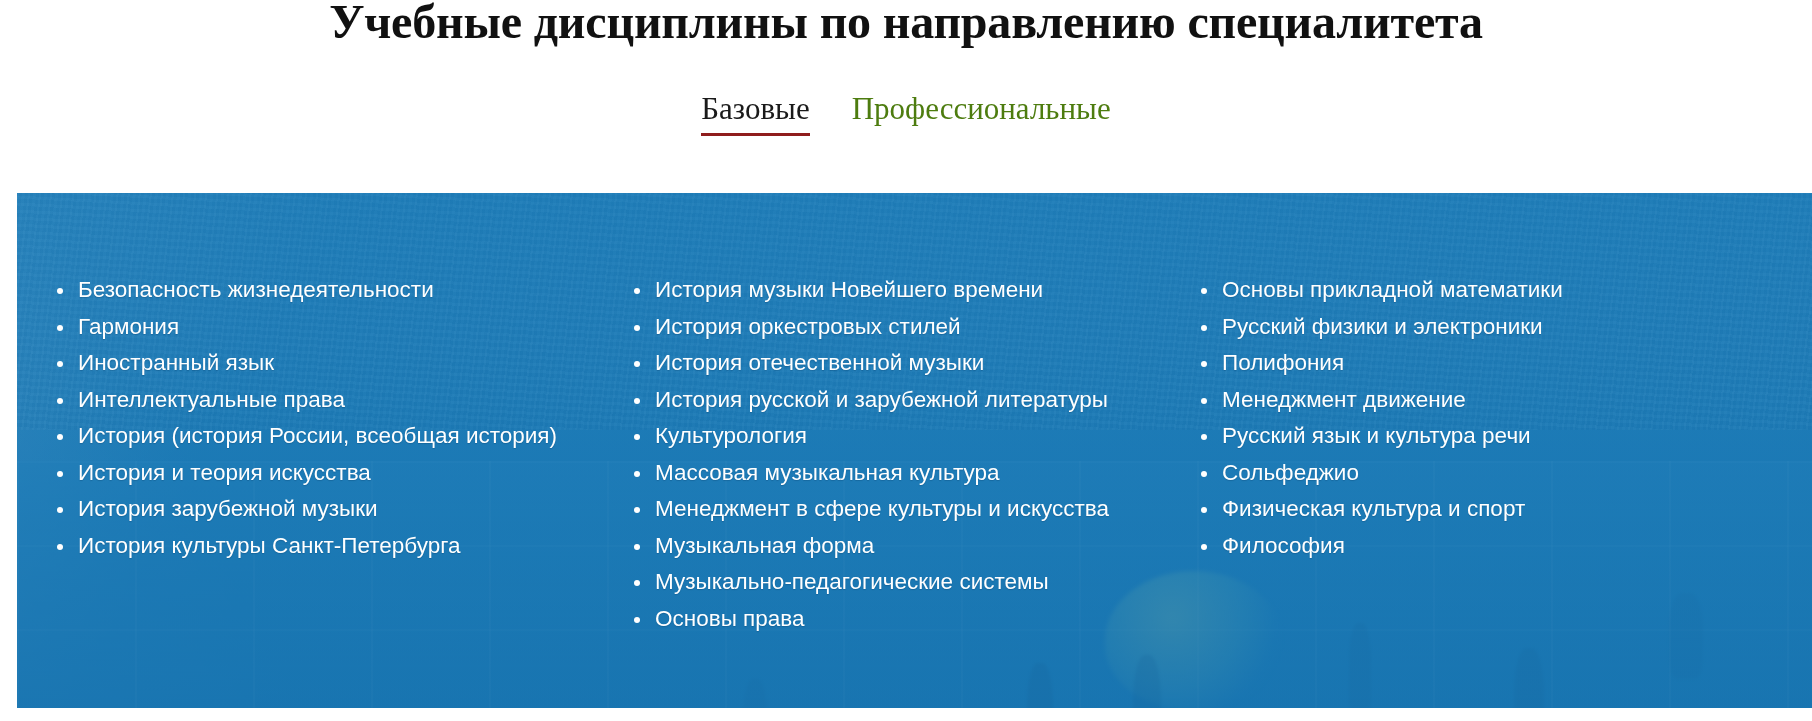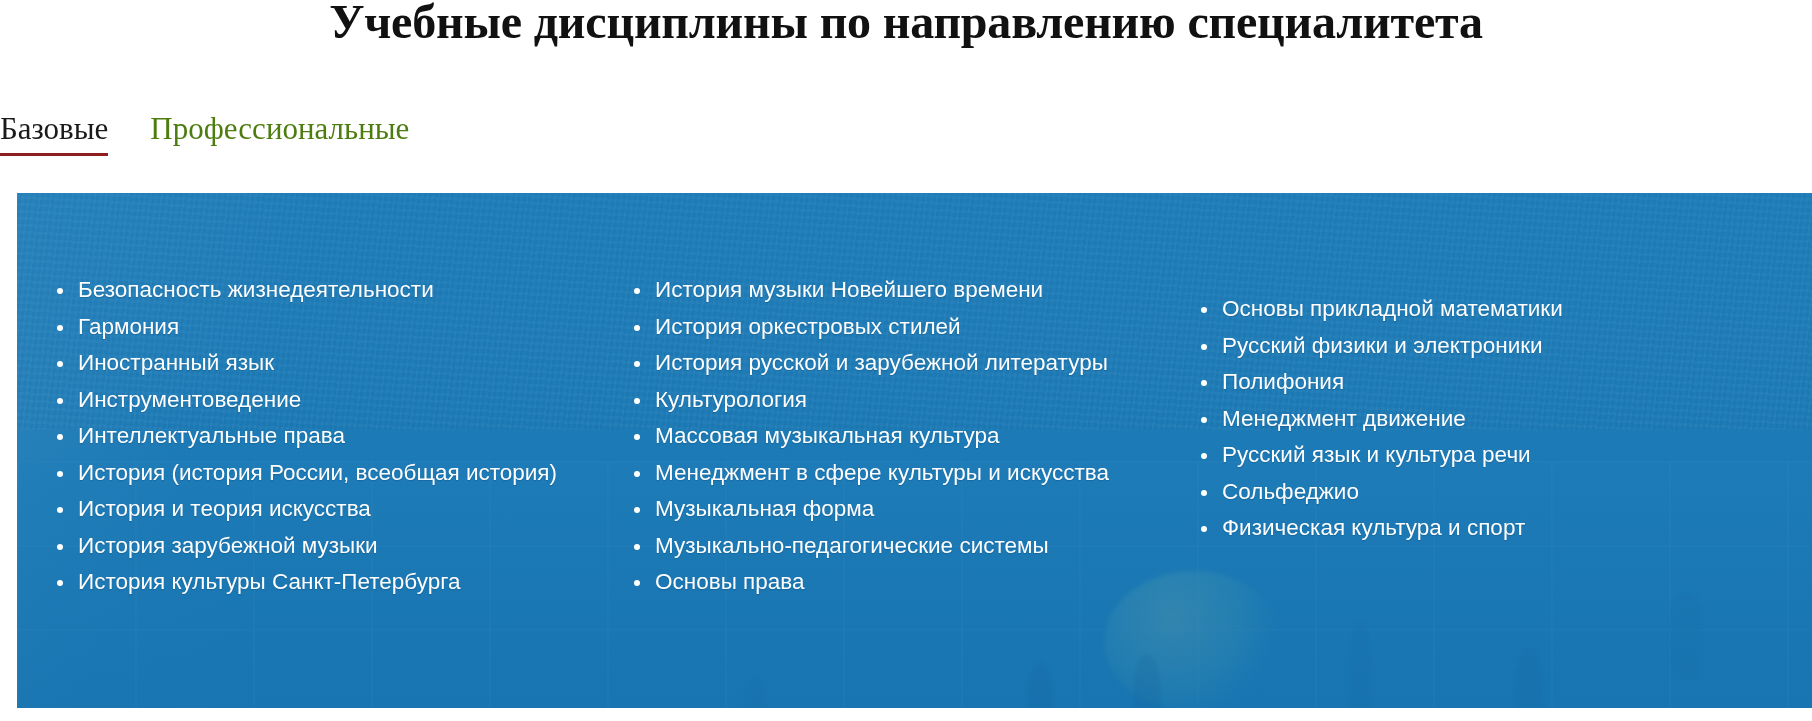--- a/index.html
+++ b/index.html
@@ -31,23 +31,24 @@
     letter-spacing: -0.2px;
     color: #111111;
     margin-top: -4px;
     transform: scaleX(0.98);
     white-space: nowrap;
   }
 
   
   .tab-bar {
     display: flex;
+    justify-content: center;
     align-items: flex-end;
     gap: 42px;
-    margin-top: 64px;
+    margin-top: 44px;
   }
 
   .tab {
     font-family: "Liberation Serif", serif;
     font-size: 31px;
     line-height: 34px;
     color: #4d7c0f;
     padding-bottom: 7px;
     background: transparent;
     border: none;
@@ -169,21 +170,21 @@
     inset: 0;
     display: flex;
     padding: 79px 0 0 0;
   }
 
   .column {
     position: relative;
   }
   .col-1 { width: 570px; padding-left: 40px; }
   .col-2 { width: 580px; padding-left: 47px; }
-  .col-3 { width: 600px; padding-left: 34px; margin-top: 19px; }
+  .col-3 { width: 600px; padding-left: 34px; }
 
   .discipline-list {
     list-style: none;
   }
 
   .discipline-item {
     position: relative;
     color: #ffffff;
     font-size: 22.5px;
     line-height: 36.5px;
@@ -228,49 +229,50 @@
   <div class="figure fig-f"></div>
   <div class="banner-overlay"></div>
 
   <div class="columns">
 
     <div class="column col-1">
       <ul class="discipline-list">
         <li class="discipline-item">Безопасность жизнедеятельности</li>
         <li class="discipline-item">Гармония</li>
         <li class="discipline-item">Иностранный язык</li>
-        <li class="discipline-item">Инструментоведение</li>
         <li class="discipline-item">Интеллектуальные права</li>
         <li class="discipline-item">История (история России, всеобщая история)</li>
         <li class="discipline-item">История и теория искусства</li>
         <li class="discipline-item">История зарубежной музыки</li>
         <li class="discipline-item">История культуры Санкт-Петербурга</li>
       </ul>
     </div>
 
     <div class="column col-2">
       <ul class="discipline-list">
         <li class="discipline-item">История музыки Новейшего времени</li>
         <li class="discipline-item">История оркестровых стилей</li>
+        <li class="discipline-item">История отечественной музыки</li>
         <li class="discipline-item">История русской и зарубежной литературы</li>
         <li class="discipline-item">Культурология</li>
         <li class="discipline-item">Массовая музыкальная культура</li>
         <li class="discipline-item">Менеджмент в сфере культуры и искусства</li>
         <li class="discipline-item">Музыкальная форма</li>
         <li class="discipline-item">Музыкально-педагогические системы</li>
         <li class="discipline-item">Основы права</li>
       </ul>
     </div>
 
     <div class="column col-3">
       <ul class="discipline-list">
         <li class="discipline-item">Основы прикладной математики</li>
         <li class="discipline-item">Русский физики и электроники</li>
         <li class="discipline-item">Полифония</li>
         <li class="discipline-item">Менеджмент движение</li>
         <li class="discipline-item">Русский язык и культура речи</li>
         <li class="discipline-item">Сольфеджио</li>
         <li class="discipline-item">Физическая культура и спорт</li>
+        <li class="discipline-item">Философия</li>
       </ul>
     </div>
 
   </div>
 </section>
 
 </body></html>

